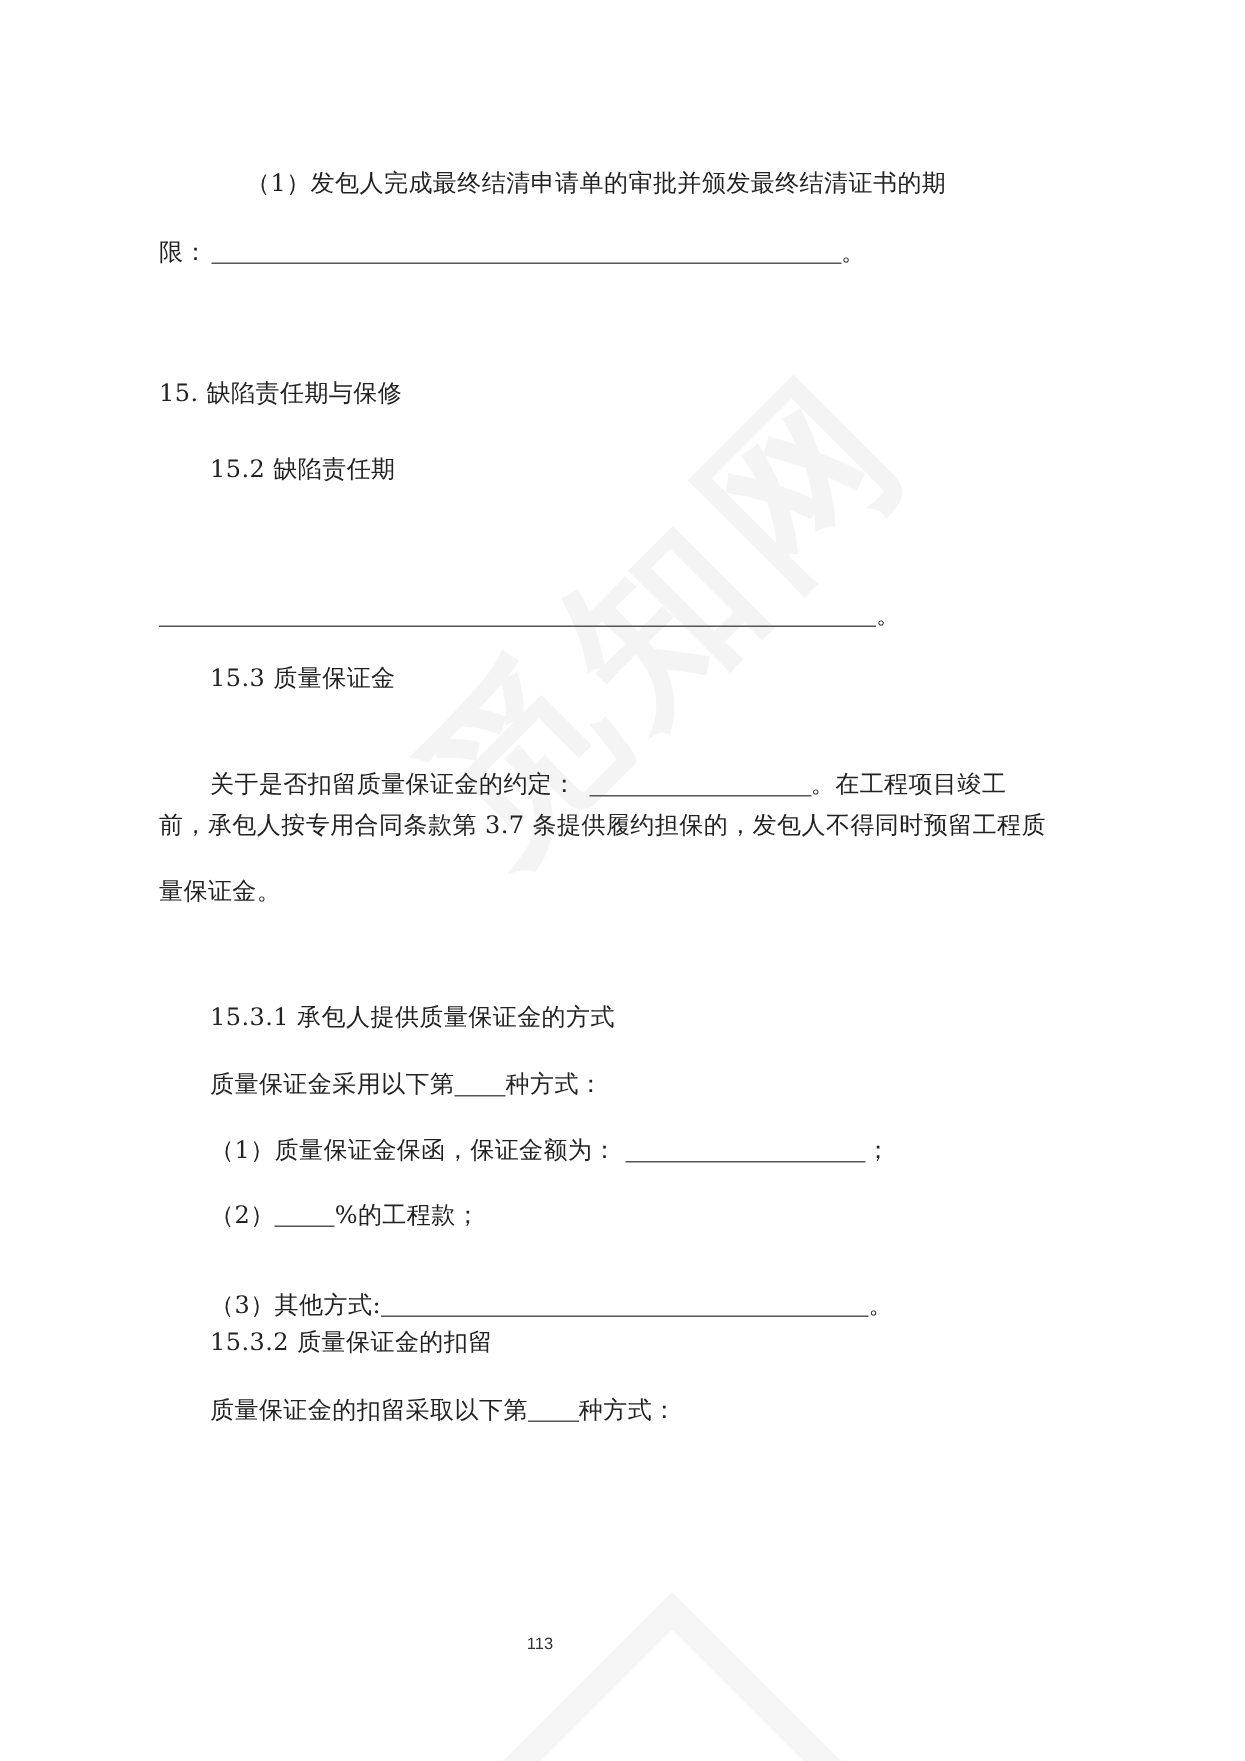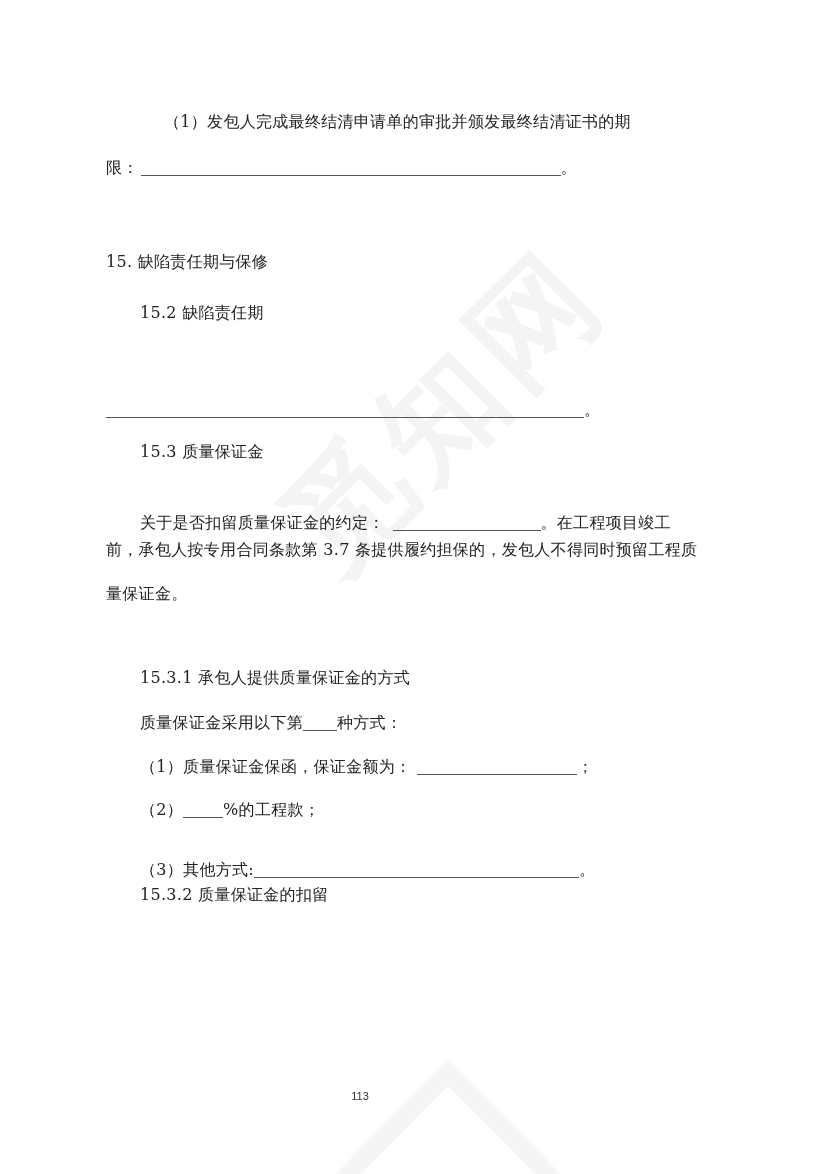--- a/index.html
+++ b/index.html
@@ -130,18 +130,21 @@
   </div>
 
   <div class="line" style="left:140px; top:844px;margin-top:16px;">
     <span>（3）其他方式:</span><span class="blank" style="width:325px;"></span><span>。</span>
   </div>
 
   <div class="line" style="left:140px; top:885px;">
     <span>15.3.2  质量保证金的扣留</span>
   </div>
 
+  <div class="line" style="left:140px; top:930px;">
+    <span>质量保证金的扣留采取以下第</span><span class="blank" style="width:34px;"></span><span>种方式：</span>
+  </div>
 
 
 
   <div class="page-number">113</div>
 
 </div>
 
 </body></html>

